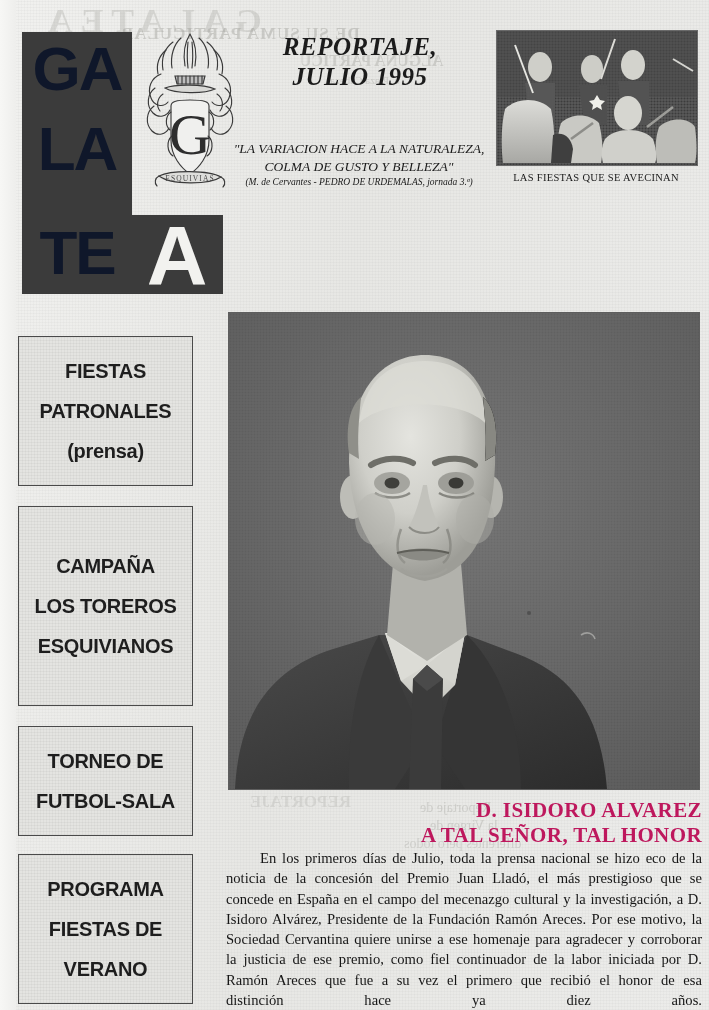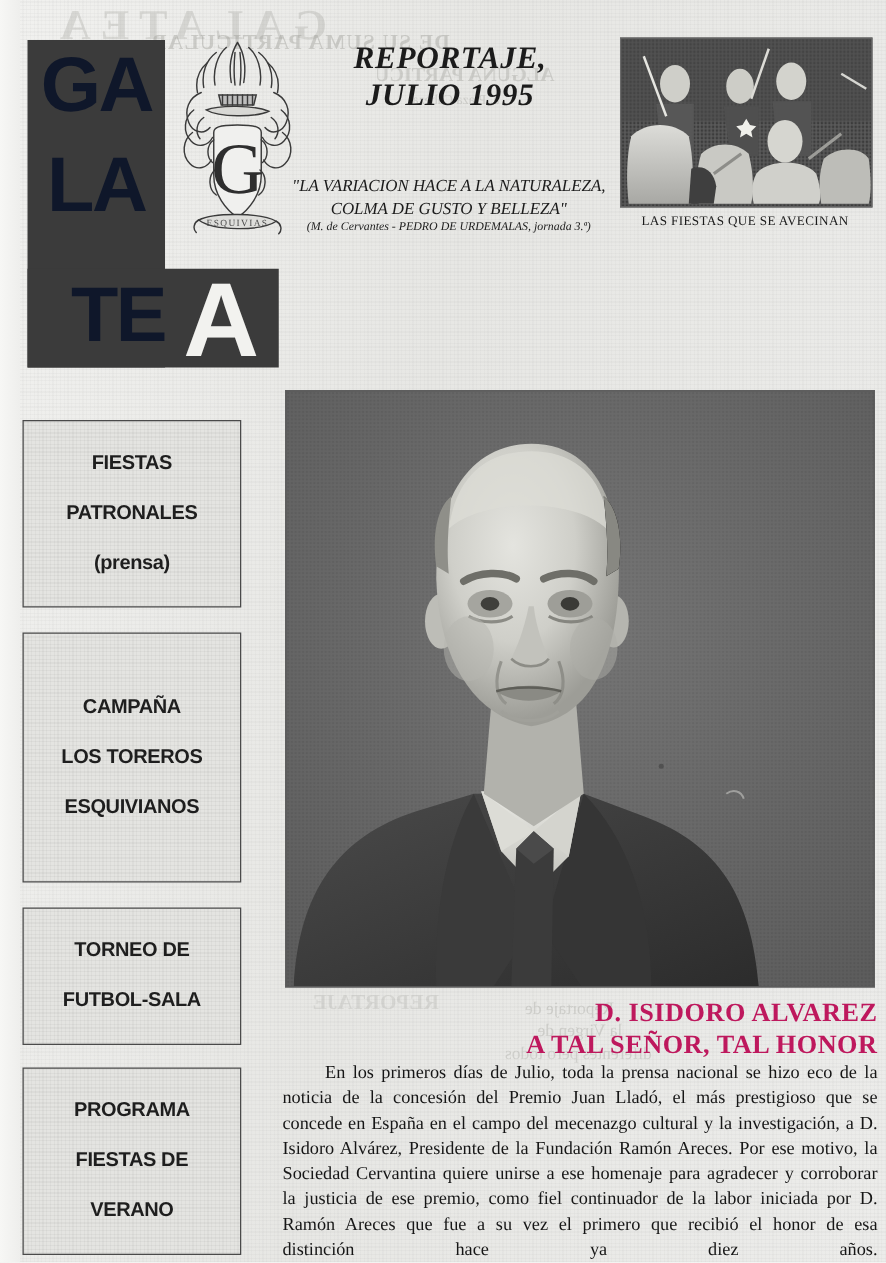--- a/index.html
+++ b/index.html
@@ -75,21 +75,21 @@
     text-align: center;
     color: #0f172a;
     font-family: "Liberation Sans", sans-serif;
     font-weight: bold;
     font-size: 62px;
     line-height: 62px;
     letter-spacing: -2px;
   }
   #logo-ga { top: 38px; }
   #logo-la { top: 118px; }
-  #logo-te { top: 222px; text-align: right; }
+  #logo-te { top: 222px; }
   #logo-a  {
     position: absolute;
     left: 128px; top: 216px;
     width: 96px;
     text-align: center;
     color: #f2f2ef;
     font-family: "Liberation Sans", sans-serif;
     font-weight: bold;
     font-size: 84px;
     line-height: 80px;
@@ -168,21 +168,21 @@
       #e4e4e1;
     box-sizing: border-box;
     display: flex;
     flex-direction: column;
     justify-content: center;
     align-items: center;
   }
   .sidebar-line {
     font-family: "Liberation Sans", sans-serif;
     font-weight: bold;
-    font-size: 16px;
+    font-size: 20px;
     line-height: 40px;
     color: #1e1e1e;
     text-align: center;
     letter-spacing: -.3px;
     white-space: nowrap;
   }
   #box-0 { top: 336px; height: 150px; }
   #box-1 { top: 506px; height: 200px; }
   #box-2 { top: 726px; height: 110px; }
   #box-3 { top: 854px; height: 150px; }

